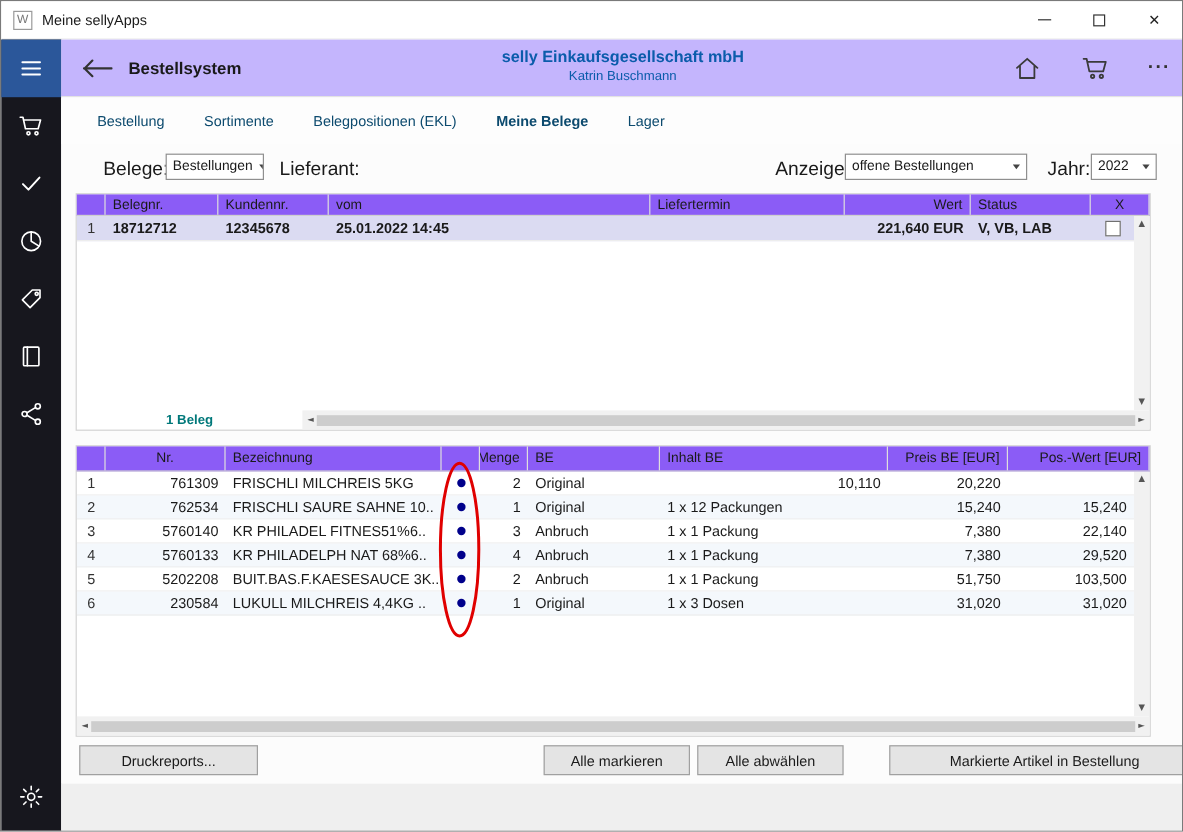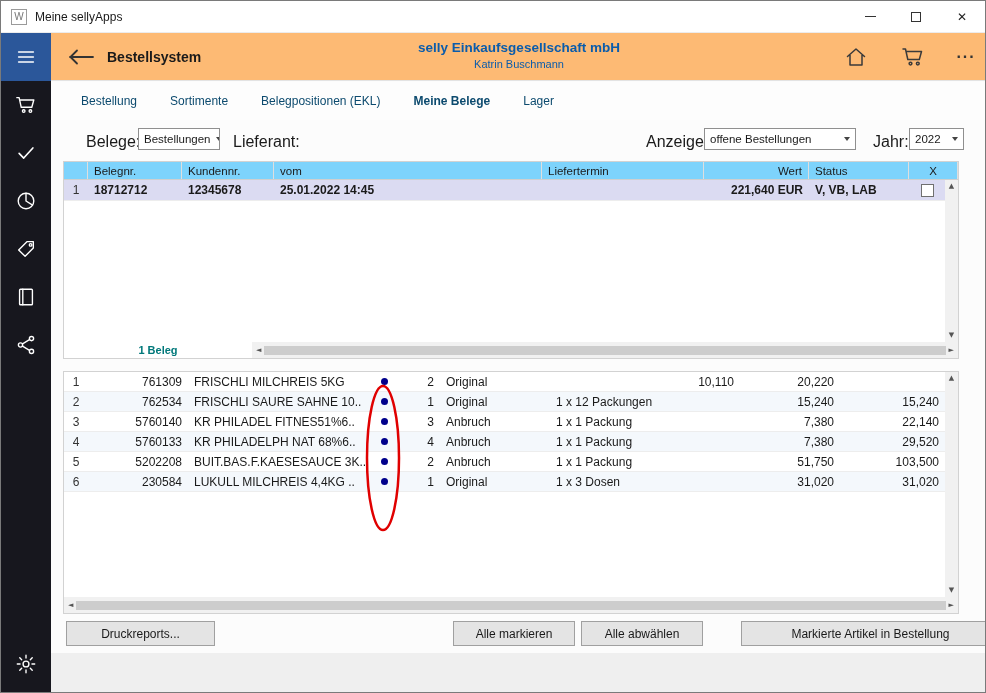--- a/index.html
+++ b/index.html
@@ -18,21 +18,21 @@
   .close-glyph{font-size:12px;color:#222;font-family:"DejaVu Sans",sans-serif;}
 
   
   .sidebar{position:absolute;left:0;top:32px;width:50px;height:661px;background:#17171e;display:flex;flex-direction:column;align-items:center;}
   .side-item{width:50px;height:48px;display:flex;align-items:center;justify-content:center;}
   .hamburger{background:#2b579a;}
   .side-item svg{width:22px;height:22px;stroke:#fff;fill:none;stroke-width:1.5;stroke-linecap:round;stroke-linejoin:round;}
   .side-gear{margin-top:auto;margin-bottom:6px;}
 
   
-  .header{position:absolute;left:50px;top:32px;width:936px;height:48px;background:#fdba74;border-bottom:1px solid #e3e3e3;}
+  .header{position:absolute;left:50px;top:32px;width:936px;height:48px;background:#c4b5fd;border-bottom:1px solid #e3e3e3;}
   .back-button{position:absolute;left:14px;top:12px;width:32px;height:24px;display:flex;align-items:center;justify-content:center;}
   .back-button svg{width:26px;height:16px;stroke:#333;fill:none;stroke-width:1.8;stroke-linecap:round;stroke-linejoin:round;}
   .page-title{position:absolute;left:56px;top:16px;font-size:14px;font-weight:bold;}
   .header-center{position:absolute;left:0;right:0;top:7px;display:flex;flex-direction:column;align-items:center;gap:3px;}
   .company-name{font-size:13.5px;font-weight:bold;color:#0b5cab;}
   .user-name{font-size:11px;color:#0b5cab;}
   .header-btn{position:absolute;top:10px;width:34px;height:28px;display:flex;align-items:center;justify-content:center;}
   .header-btn svg{width:24px;height:24px;stroke:#3a3a3a;fill:none;stroke-width:1.5;stroke-linecap:round;stroke-linejoin:round;}
   .home-btn{left:788px;}
   .hcart-btn{left:845px;}
@@ -62,21 +62,21 @@
   .vscroll{width:13px;background:#f1f1f1;display:flex;flex-direction:column;align-items:center;justify-content:space-between;padding:3px 0;flex:none;}
   .sb-arrow{font-family:"DejaVu Sans",sans-serif;font-size:7px;color:#555;line-height:1;}
   .table-footer{height:16px;display:flex;flex:none;}
   .footer-status{width:188px;display:flex;align-items:center;justify-content:center;color:#00787a;font-weight:bold;font-size:11px;flex:none;}
   .hscroll{flex:1;background:#f1f1f1;display:flex;align-items:center;padding:0 4px;}
   .hscroll .thumb{flex:1;height:9px;background:#cdcdcd;margin:0 3px;}
 
   .thead,.trow{display:grid;}
   .upper-grid{grid-template-columns:24px 94px 92px 268px 162px 105px 100px 1fr;}
   .lower-grid{grid-template-columns:24px 100px 180px 32px 40px 110px 190px 100px 1fr;}
-  .thead{height:18px;background:#7dd3fc;border-bottom:1px solid #cfcfcf;flex:none;}
+  .thead{height:18px;background:#8b5cf6;border-bottom:1px solid #cfcfcf;flex:none;}
   .table-lower .thead{height:21px;}
   .thead .cell{font-size:11.5px;border-right:1px solid #dedede;}
   .cell{display:flex;align-items:center;padding:0 6px;white-space:nowrap;overflow:hidden;}
   .trow{height:21px;border-bottom:1px solid #ededed;background:#fff;}
   .table-lower .trow{height:20px;}
   .trow .cell{font-size:12px;}
   .cell.r{justify-content:flex-end;}
   .cell.c{justify-content:center;}
   .cell.dotcell{justify-content:center;padding:0;}
   .selected{background:#dbdbf2;font-weight:bold;}
@@ -266,20 +266,31 @@
       <div class="footer-status">1 Beleg</div>
       <div class="hscroll">
         <span class="sb-arrow">◄</span>
         <span class="thumb"></span>
         <span class="sb-arrow">►</span>
       </div>
     </div>
   </div>
 
   <div class="table-box table-lower">
+    <div class="thead lower-grid">
+      <div class="cell"></div>
+      <div class="cell c">Nr.</div>
+      <div class="cell">Bezeichnung</div>
+      <div class="cell"></div>
+      <div class="cell r">Menge</div>
+      <div class="cell">BE</div>
+      <div class="cell">Inhalt BE</div>
+      <div class="cell r">Preis BE [EUR]</div>
+      <div class="cell r">Pos.-Wert [EUR]</div>
+    </div>
     <div class="table-body-wrap">
       <div class="grid-area">
 
         <div class="trow lower-grid lrow">
           <div class="cell c rownum">1</div>
           <div class="cell r">761309</div>
           <div class="cell">FRISCHLI MILCHREIS 5KG</div>
           <div class="cell dotcell">
               <span class="dot"></span>
             </div>

